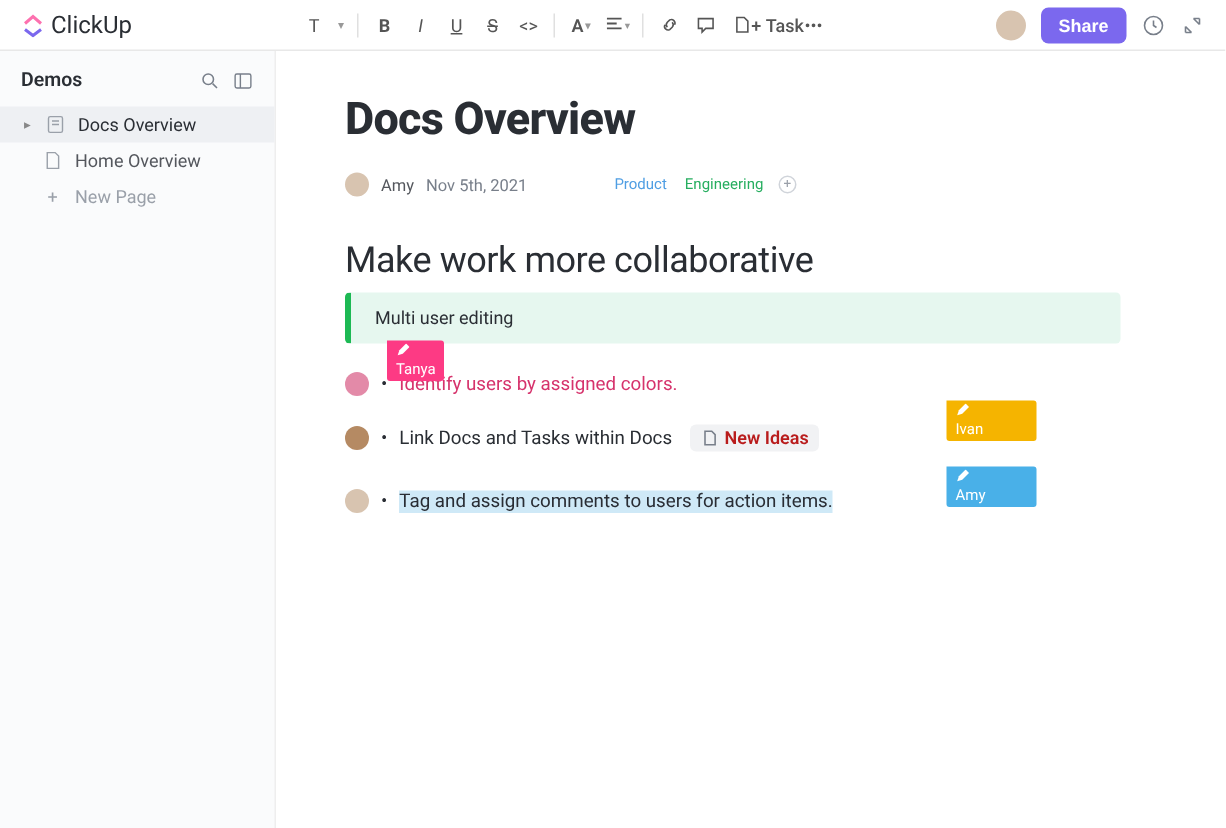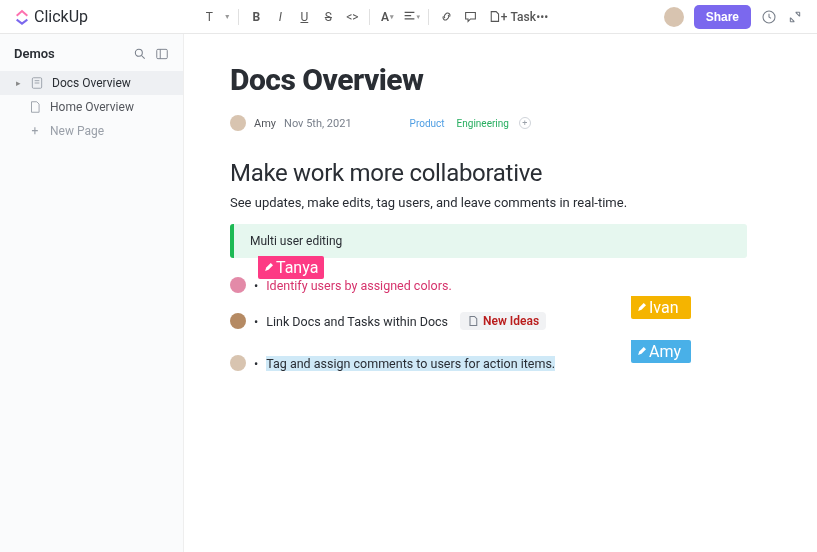--- a/index.html
+++ b/index.html
@@ -48,21 +48,21 @@
 
   .collab-line { position: relative; display: flex; align-items: center; gap: 8px; font-size: 12.5px; margin: 0 0 14px 0; min-height: 22px; }
   .collab-line .line-avatar { width: 16px; height: 16px; border-radius: 50%; flex-shrink: 0; }
   .bullet { color:#292d34; }
   .av-tanya { background: #e38aa8; }
   .av-ivan  { background: #b58a63; }
   .av-amy   { background: #d8c4b0; }
   .text-tanya { color: #d6336c; }
   .text-amy   { background: #cfe9f7; color: #292d34; }
   
-  .user-badge { position: absolute; display: flex; align-items: center; gap: 3px; color: #fff; font-size: 16px; padding: 2px 6px; border-radius: 2px; }
+  .user-badge { position: absolute; display: flex; gap: 3px; color: #fff; font-size: 10px; padding: 2px 6px; border-radius: 2px; flex-direction: column; }
   .user-badge svg { width:9px; height:9px; }
   .badge-tanya { background: #fd3a84; top: -18px; left: 28px; border-top-left-radius:0; }
   .badge-ivan  { background: #f5b400; top: -14px; right: 56px; width:60px; border-top-left-radius:0; }
   .badge-amy   { background: #49b0e8; top: -12px; right: 56px; width:60px; border-top-left-radius:0; }
 
   .doc-chip { display:inline-flex; align-items:center; gap:4px; background:#f1f2f4; border-radius:4px; padding:2px 7px; font-size:12px; font-weight:600; color:#b91c1c; margin-left:4px; }
   .doc-chip svg { width:12px; height:12px; color:#787f8a; }
 </style>
 </head>
 <body>
@@ -176,21 +176,20 @@
       <div class="avatar-xs"></div>
       <span style="color:#54575d">Amy</span>
       <span>Nov 5th, 2021</span>
       <span style="flex:0 0 40px"></span>
       <span class="tag tag-product">Product</span>
       <span class="tag tag-eng">Engineering</span>
       <span class="tag-add">+</span>
     </div>
 
     <h2 class="section-h">Make work more collaborative</h2>
-    <p class="section-sub">See updates, make edits, tag users, and leave comments in real-time.</p>
 
     <div class="callout">
       <span>Multi user editing</span>
     </div>
 
     <div class="collab-line">
       <div class="user-badge badge-tanya">
         <svg viewBox="0 0 16 16">
             <path d="M2 14l2-6 8-8 4 4-8 8-6 2z" fill="currentColor"></path>
           </svg>

